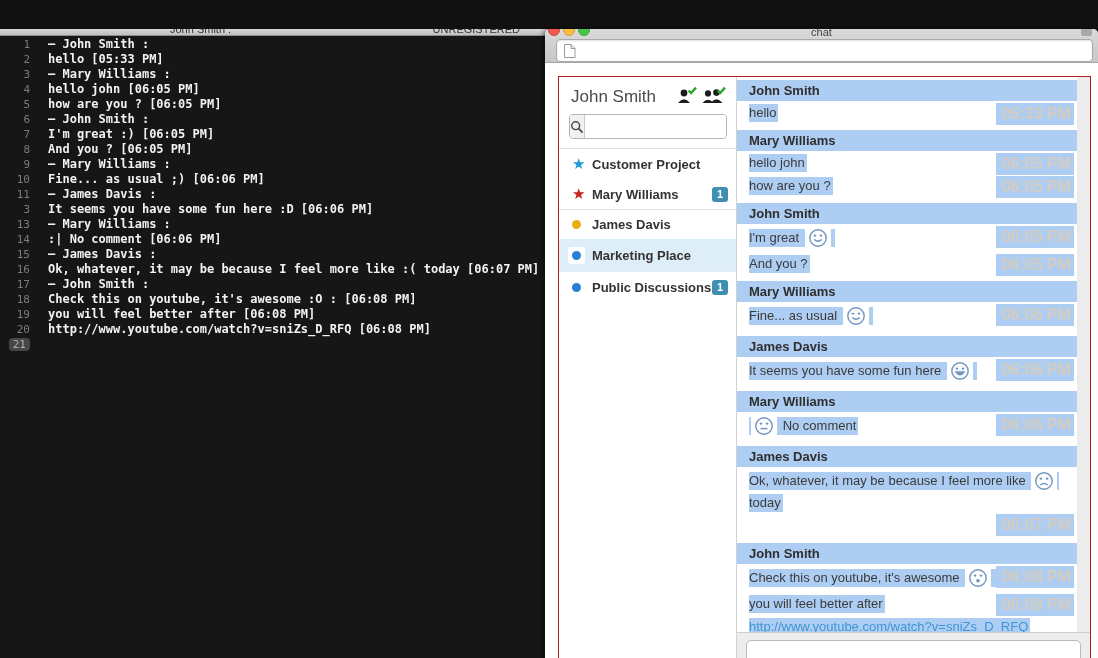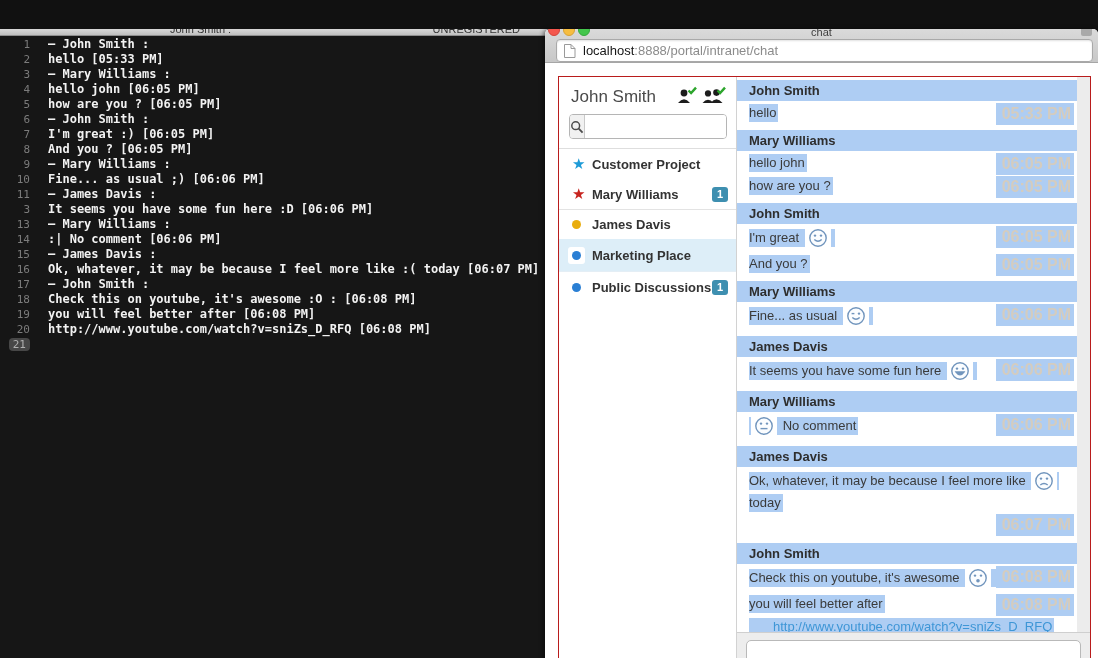--- a/index.html
+++ b/index.html
@@ -86,21 +86,21 @@
   .mrow { position:relative; padding:2px 0 2px 12px; min-height:22px; line-height:19px;
      font-size:13px; color:#3a3a3a; }
   .msel { padding:1px 2px 2px 0; }
   .msel, .ghead, .time { background:var(--sel); }
   .time { position:absolute; right:3px; top:2px; font-size:16px; font-weight:bold;
      padding:1px 3px 2px 6px; }
   .time-row { min-height:17px; }
   .time-row .time { top:0; }
   .smiley { display:inline-flex; background:#fff; border-radius:3px; padding:2px 3px;
      vertical-align:-6px; margin:0 2px; }
-  .mlink { text-decoration:none;padding-left:24px; }
+  .mlink { text-decoration:none; }
 
   
   #msg-footer { position:absolute; left:0; right:0; bottom:0; height:48px; background:#ededed;
      border-top:1px solid #cfcfcf; }
   #msg-input { position:absolute; left:9px; right:9px; top:7px; height:34px; background:#fff;
      border:1px solid #b9b9b9; border-radius:5px; outline:none; font-size:13px; padding:0 8px;
      font-family:"Liberation Sans", sans-serif; }
 </style>
 </head>
 <body>
@@ -207,21 +207,20 @@
       <span class="light" id="light-red"></span>
       <span class="light" id="light-yellow"></span>
       <span class="light" id="light-green"></span>
       <div id="browser-title">chat</div>
       <span id="chrome-widget"></span>
       <div id="urlbar">
         <svg width="13" height="16" viewBox="0 0 13 16">
           <path d="M1.5 1.5 h6.5 l4 4 v9 h-10.5 z" fill="#fff" stroke="#9a9a9a" stroke-width="1"></path>
           <path d="M8 1.5 v4 h4" fill="none" stroke="#9a9a9a" stroke-width="1"></path>
         </svg>
-        <span id="url-text"><span id="url-host">localhost</span><span id="url-rest">:8888/portal/intranet/chat</span></span>
       </div>
     </div>
 
     <div id="content">
       <div id="chat-panel">
 
         <div id="sidebar">
           <div id="sb-header">
             <span id="sb-user">John Smith</span>
             <span class="status-ic">

